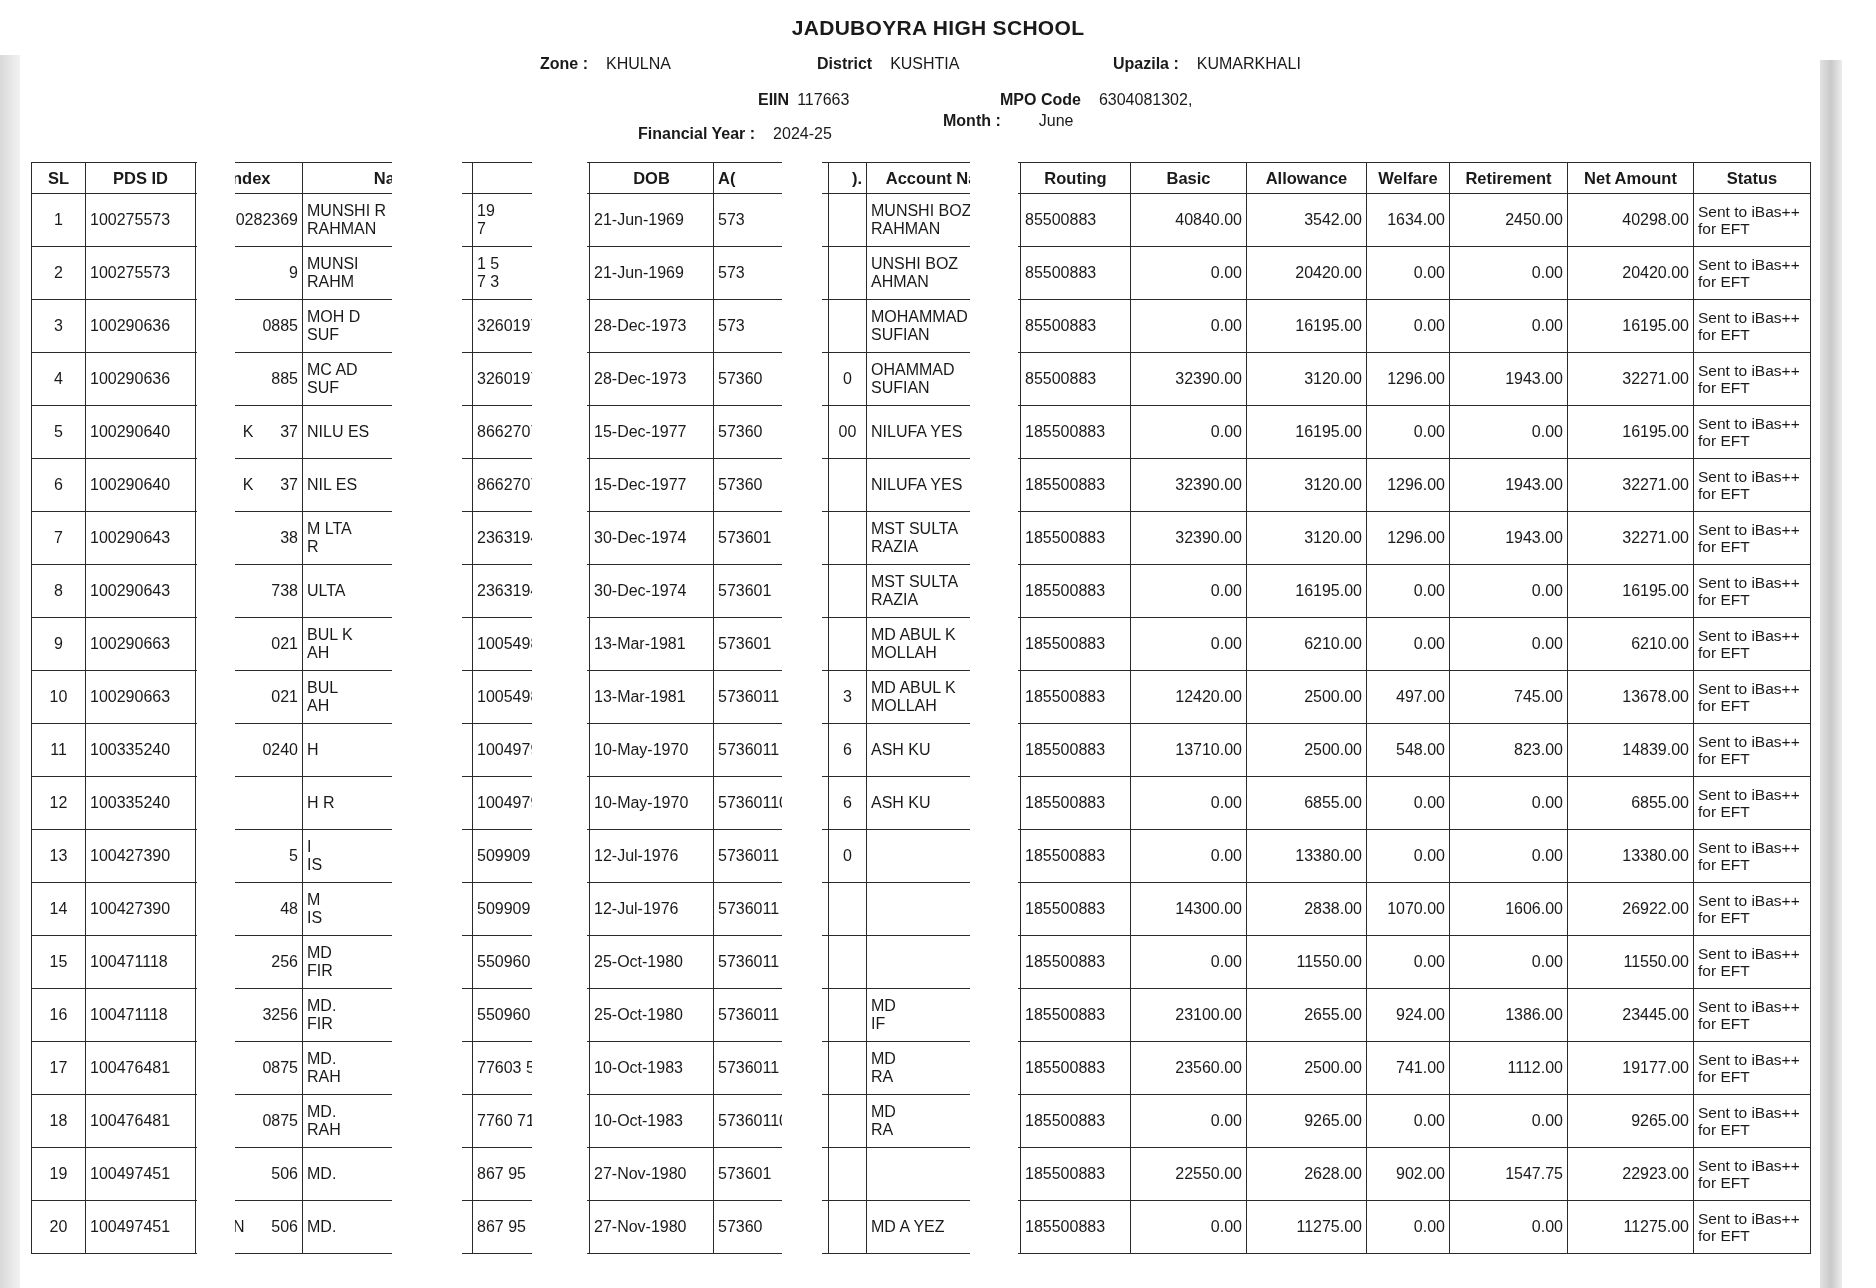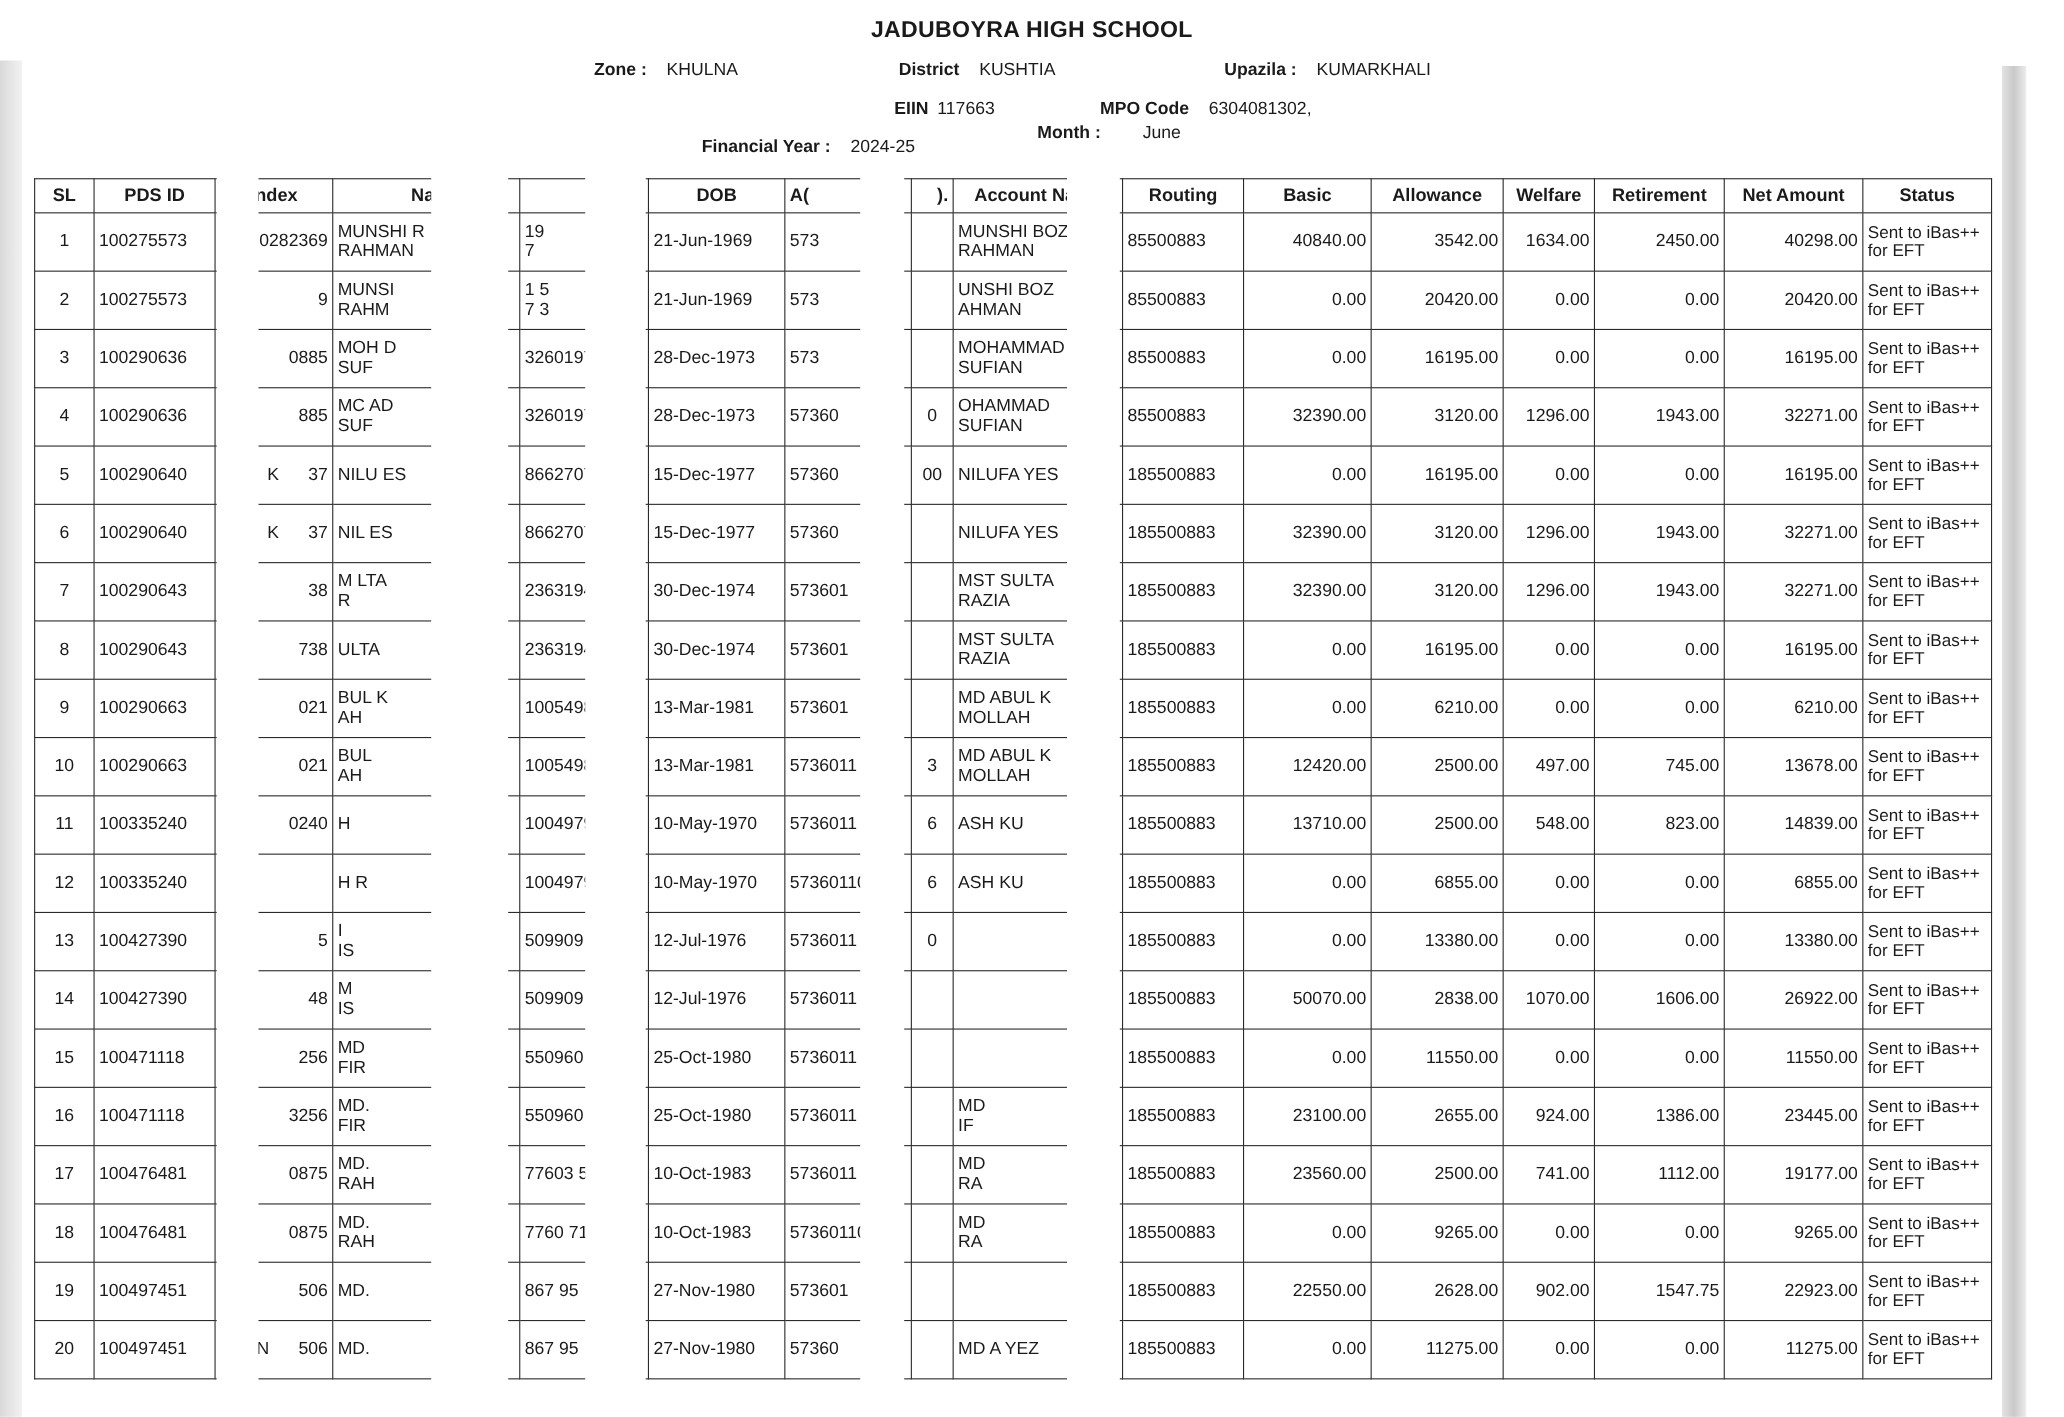--- a/index.html
+++ b/index.html
@@ -54,21 +54,21 @@
 
 <div class="meta" style="left:540px; top:55px;">
   <span class="lbl">Zone :</span><span class="val">KHULNA</span>
 </div>
 <div class="meta" style="left:817px; top:55px;">
   <span class="lbl">District</span><span class="val" style="">KUSHTIA</span>
 </div>
 <div class="meta" style="left:1113px; top:55px;">
   <span class="lbl">Upazila :</span><span class="val">KUMARKHALI</span>
 </div>
-<div class="meta" style="left:813px; top:91px;">
+<div class="meta" style="left:758px; top:91px;">
   <span class="lbl">EIIN</span><span class="val" style="margin-left:8px">117663</span>
 </div>
 <div class="meta" style="left:1000px; top:91px;">
   <span class="lbl">MPO Code</span><span class="val">6304081302,</span>
 </div>
 <div class="meta" style="left:638px; top:125px;">
   <span class="lbl">Financial Year :</span><span class="val">2024-25</span>
 </div>
 <div class="meta" style="left:943px; top:112px;">
   <span class="lbl">Month :</span><span class="val" style="margin-left:38px">June</span>
@@ -371,21 +371,21 @@
         <td style="white-space: pre;">100427390</td>
         <td class="num" style="white-space: pre;">48</td>
         <td class="two" style="white-space: pre-line;">M
 IS</td>
         <td class="nid two" style="white-space: pre-line;">509909</td>
         <td style="white-space: pre;">12-Jul-1976</td>
         <td style="white-space: pre;">5736011</td>
         <td class="ctr" style="white-space: pre;"></td>
         <td class="two" style="white-space: pre-line;"></td>
         <td style="white-space: pre;">185500883</td>
-        <td class="num" style="white-space: pre;">50070.00</td>
+        <td class="num" style="white-space: pre;">14300.00</td>
         <td class="num" style="white-space: pre;">2838.00</td>
         <td class="wel" style="white-space: pre;">1070.00</td>
         <td class="num" style="white-space: pre;">1606.00</td>
         <td class="num" style="white-space: pre;">26922.00</td>
         <td class="status" style="white-space: pre-line;">Sent to iBas++ for EFT</td>
       </tr>
       <tr>
         <td class="ctr" style="white-space: pre;">15</td>
         <td style="white-space: pre;">100471118</td>
         <td class="num" style="white-space: pre;">256</td>

